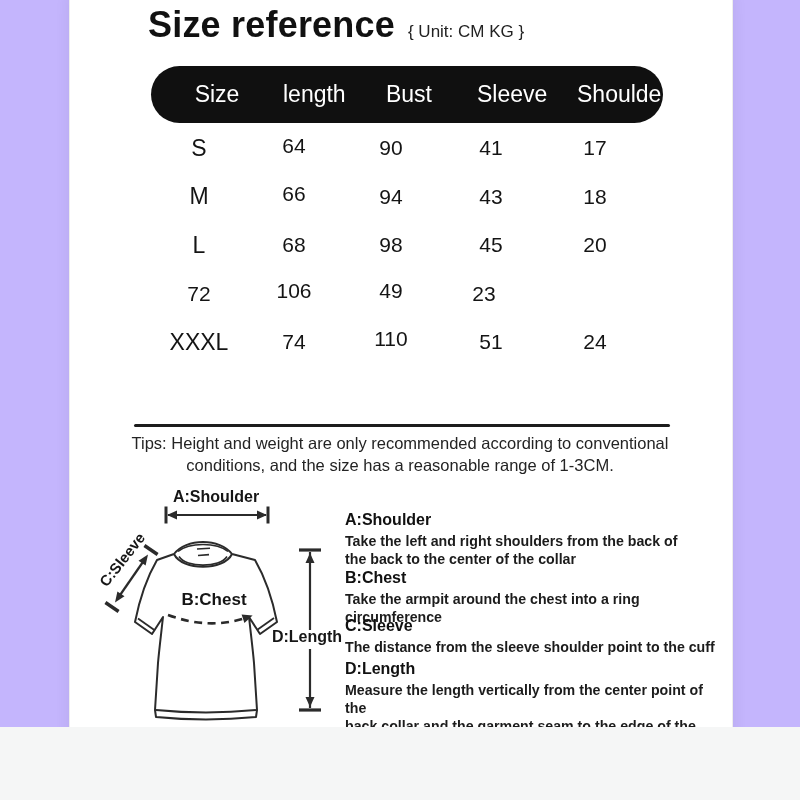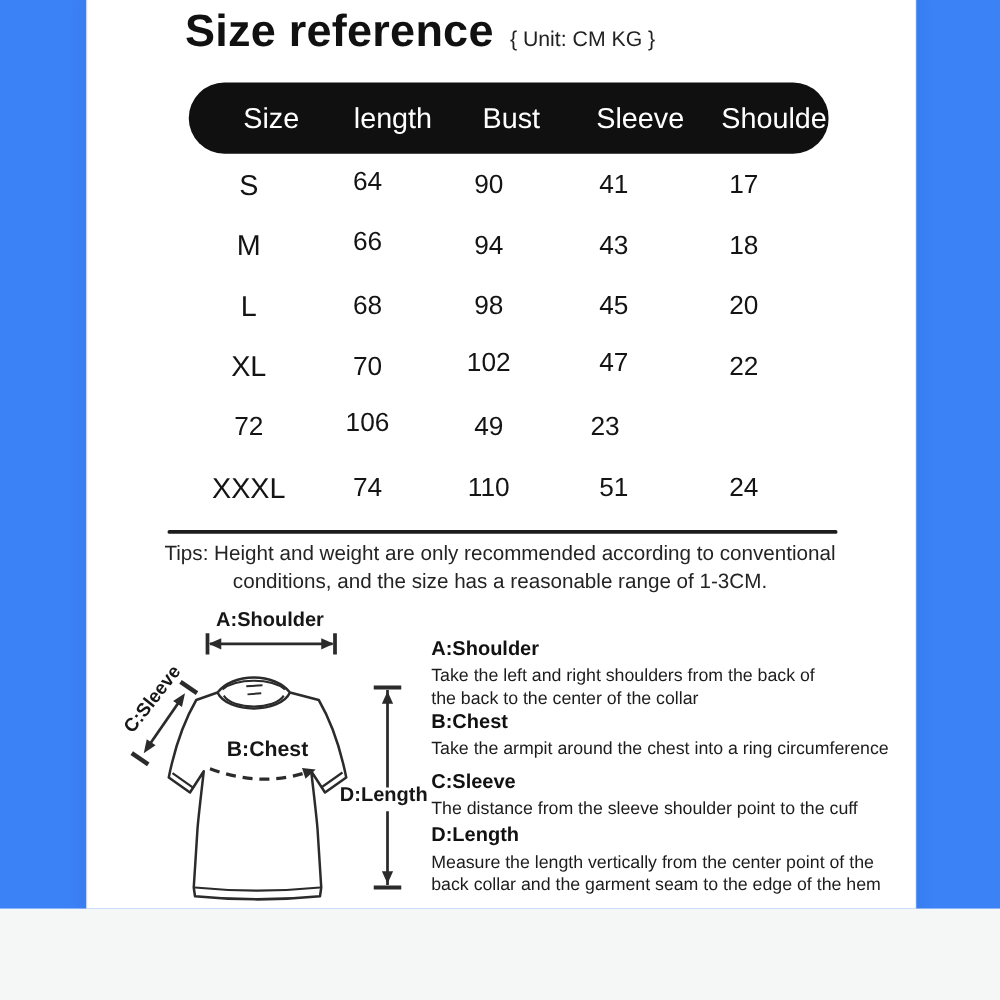--- a/index.html
+++ b/index.html
@@ -1,19 +1,19 @@
 <!DOCTYPE html>
 <html><head>
 <meta charset="utf-8">
 <style>
   html,body{margin:0;padding:0;background:#f5f6f6;}
   #root{
     position:relative;width:800px;height:727px;overflow:hidden;
     font-family:"Liberation Sans","DejaVu Sans",sans-serif;
-    color:#1a1a1a;background:#3b82f6;
+    color:#1a1a1a;background:#c4b5fd;
   }
   .card{
     position:absolute;left:69px;top:-30px;width:662px;height:812px;
     background:#ffffff;border:1px solid #ededed;border-radius:30px;
     box-shadow:0 6px 16px rgba(0,0,0,0.07);
   }
   .title-row{
     position:absolute;left:148px;top:4px;display:flex;align-items:baseline;gap:13px;
   }
   .title{font-size:36px;font-weight:bold;color:#111;letter-spacing:0.2px;}
@@ -48,21 +48,21 @@
   }
   .diagram-svg{position:absolute;left:70px;top:483px;width:270px;height:300px;}
   .dlabel{position:absolute;font-weight:bold;color:#161616;text-align:center;}
   .lbl-a{left:158px;top:488px;width:116px;font-size:16px;}
   .lbl-c{left:72px;top:551px;width:100px;font-size:15px;transform:rotate(-52deg);}
   .lbl-b{left:171px;top:590px;width:86px;font-size:17px;}
   .lbl-d{left:261px;top:628px;width:92px;font-size:16px;}
   .guide-item{position:absolute;left:345px;width:378px;}
   .gi-a{top:511px;} .gi-b{top:569px;} .gi-c{top:617px;} .gi-d{top:660px;}
   .g-head{font-size:16px;font-weight:bold;color:#111;margin-bottom:3px;}
-  .g-body{font-size:14.2px;line-height:1.28;color:#1c1c1c;white-space:pre-line;}
+  .g-body{font-size:14.2px;line-height:1.28;color:#1c1c1c;white-space:pre-line;font-weight:bold;}
   svg .ln{stroke:#2b2b2b;fill:none;}
   svg .shape{stroke:#2b2b2b;fill:#ffffff;stroke-linejoin:round;}
   svg .hd{fill:#2b2b2b;stroke:none;}
 </style>
 </head>
 <body>
 
 <div id="root">
   <div class="card"></div>
 
@@ -93,27 +93,20 @@
       <span class="cell c3">94</span>
       <span class="cell c4">43</span>
       <span class="cell c5">18</span>
     </div>
     <div class="trow">
       <span class="cell c1">L</span>
       <span class="cell c2">68</span>
       <span class="cell c3">98</span>
       <span class="cell c4">45</span>
       <span class="cell c5">20</span>
-    </div>
-    <div class="trow">
-      <span class="cell c1">XL</span>
-      <span class="cell c2">70</span>
-      <span class="cell c3">102</span>
-      <span class="cell c4">47</span>
-      <span class="cell c5">22</span>
     </div>
     <div class="trow">
       <span class="cell c2">72</span>
       <span class="cell c3">106</span>
       <span class="cell c4">49</span>
       <span class="cell c5">23</span>
     </div>
     <div class="trow">
       <span class="cell c1">XXXL</span>
       <span class="cell c2">74</span>

